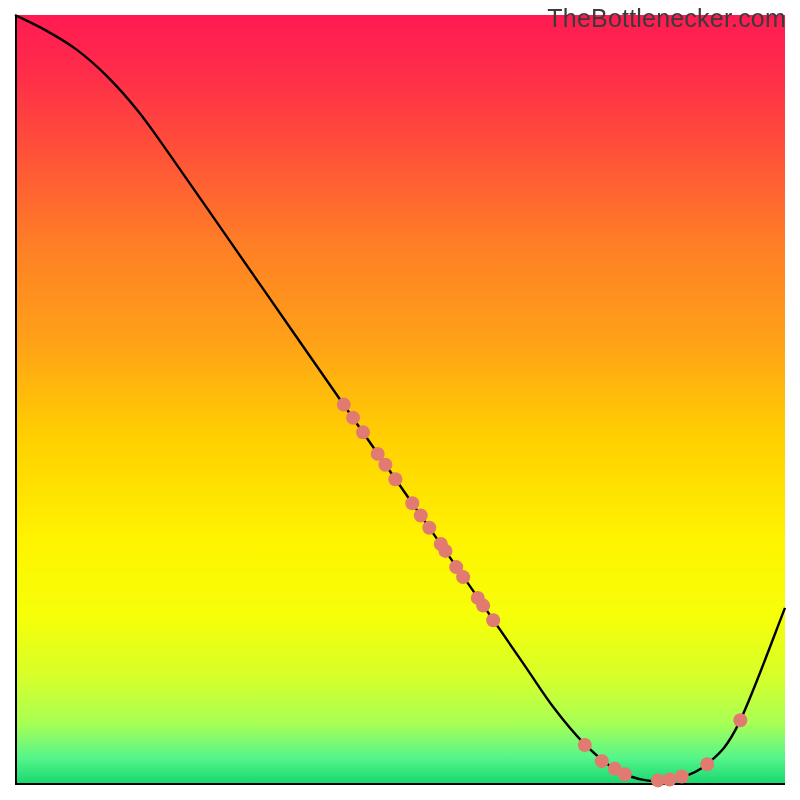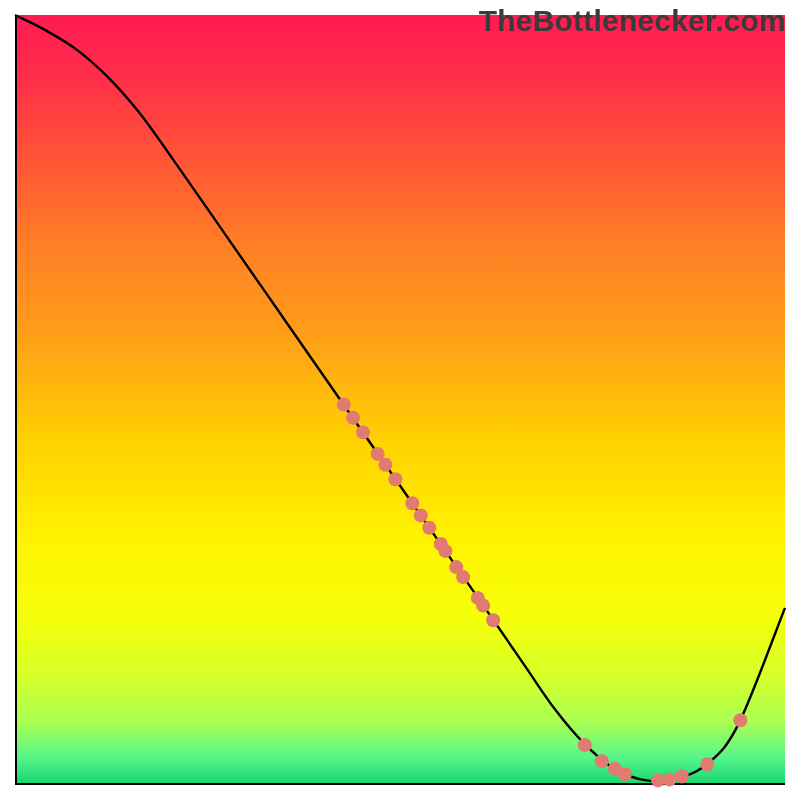--- a/index.html
+++ b/index.html
@@ -13,22 +13,22 @@
   }
   .chart-container {
     position: relative;
     width: 800px;
     height: 800px;
   }
   .watermark {
     position: absolute;
     top: 4px;
     right: 14px;
-    font-size: 30px;
-    font-weight: 700;
+    font-size: 25px;
+    font-weight: 400;
     color: #3b3b3b;
     letter-spacing: 0.2px;
     z-index: 5;
   }
   .plot-area {
     position: absolute;
     left: 15px;
     top: 15px;
     width: 770px;
     height: 770px;

